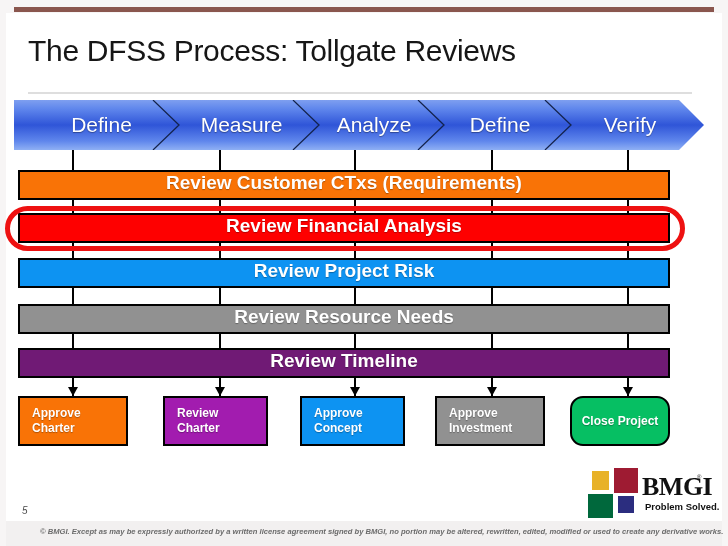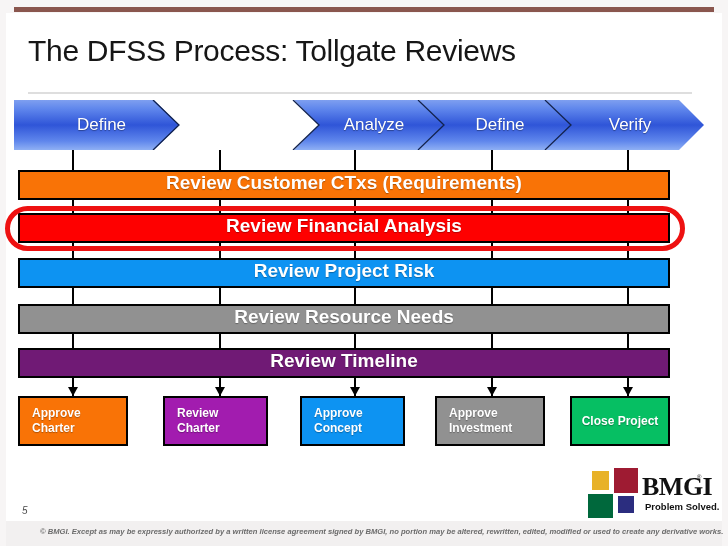--- a/index.html
+++ b/index.html
@@ -63,21 +63,21 @@
   }
   .chev {
     position: absolute;
     top: 0;
     height: 50px;
     background: linear-gradient(to bottom,
         #7e9ff0 0%, #5f86ec 18%, #2f55d8 50%, #5f86ec 82%, #8fb0f4 100%);
     display: flex;
     align-items: center;
     color: #ffffff;
-    font-size: 17px;
+    font-size: 21px;
     box-sizing: border-box;
   }
   .chev span {
     width: 100%;
     text-align: center;
     padding-left: 10px;
     text-shadow: 0 1px 1px rgba(0,0,0,0.35);
   }
   .chev.c0 {
     left: 0; width: 165px;
@@ -177,21 +177,21 @@
     justify-content: center;
     padding-left: 12px;
     line-height: 1.25;
     text-shadow: 0 1px 1px rgba(0,0,0,0.30);
   }
   .gate.g0 { left: 18px;  width: 110px; background: #f97306; }
   .gate.g1 { left: 163px; width: 105px; background: #a21caf; }
   .gate.g2 { left: 300px; width: 105px; background: #0d93f2; }
   .gate.g3 { left: 435px; width: 110px; background: #919191; }
   .gate.g4 { left: 570px; width: 100px; background: #06bf63;
-             padding-left: 0; align-items: center; }
+             padding-left: 0; align-items: center; border-radius: 13px; }
 
   
   .page-num {
     position: absolute;
     left: 22px; top: 505px;
     font-size: 10px;
     font-style: italic;
     color: #4a4a4a;
   }
   .footer-band {
@@ -255,20 +255,23 @@
   <div class="slide-inner"></div>
 
   <div class="top-rule"></div>
 
   <div class="title">The DFSS Process: Tollgate Reviews</div>
   <div class="title-rule"></div>
 
   <div class="phases">
     <div class="chev c0">
       <span>Define</span>
+    </div>
+    <div class="chev c1">
+      <span>Measure</span>
     </div>
     <div class="chev c2">
       <span>Analyze</span>
     </div>
     <div class="chev c3">
       <span>Define</span>
     </div>
     <div class="chev c4">
       <span>Verify</span>
     </div>

